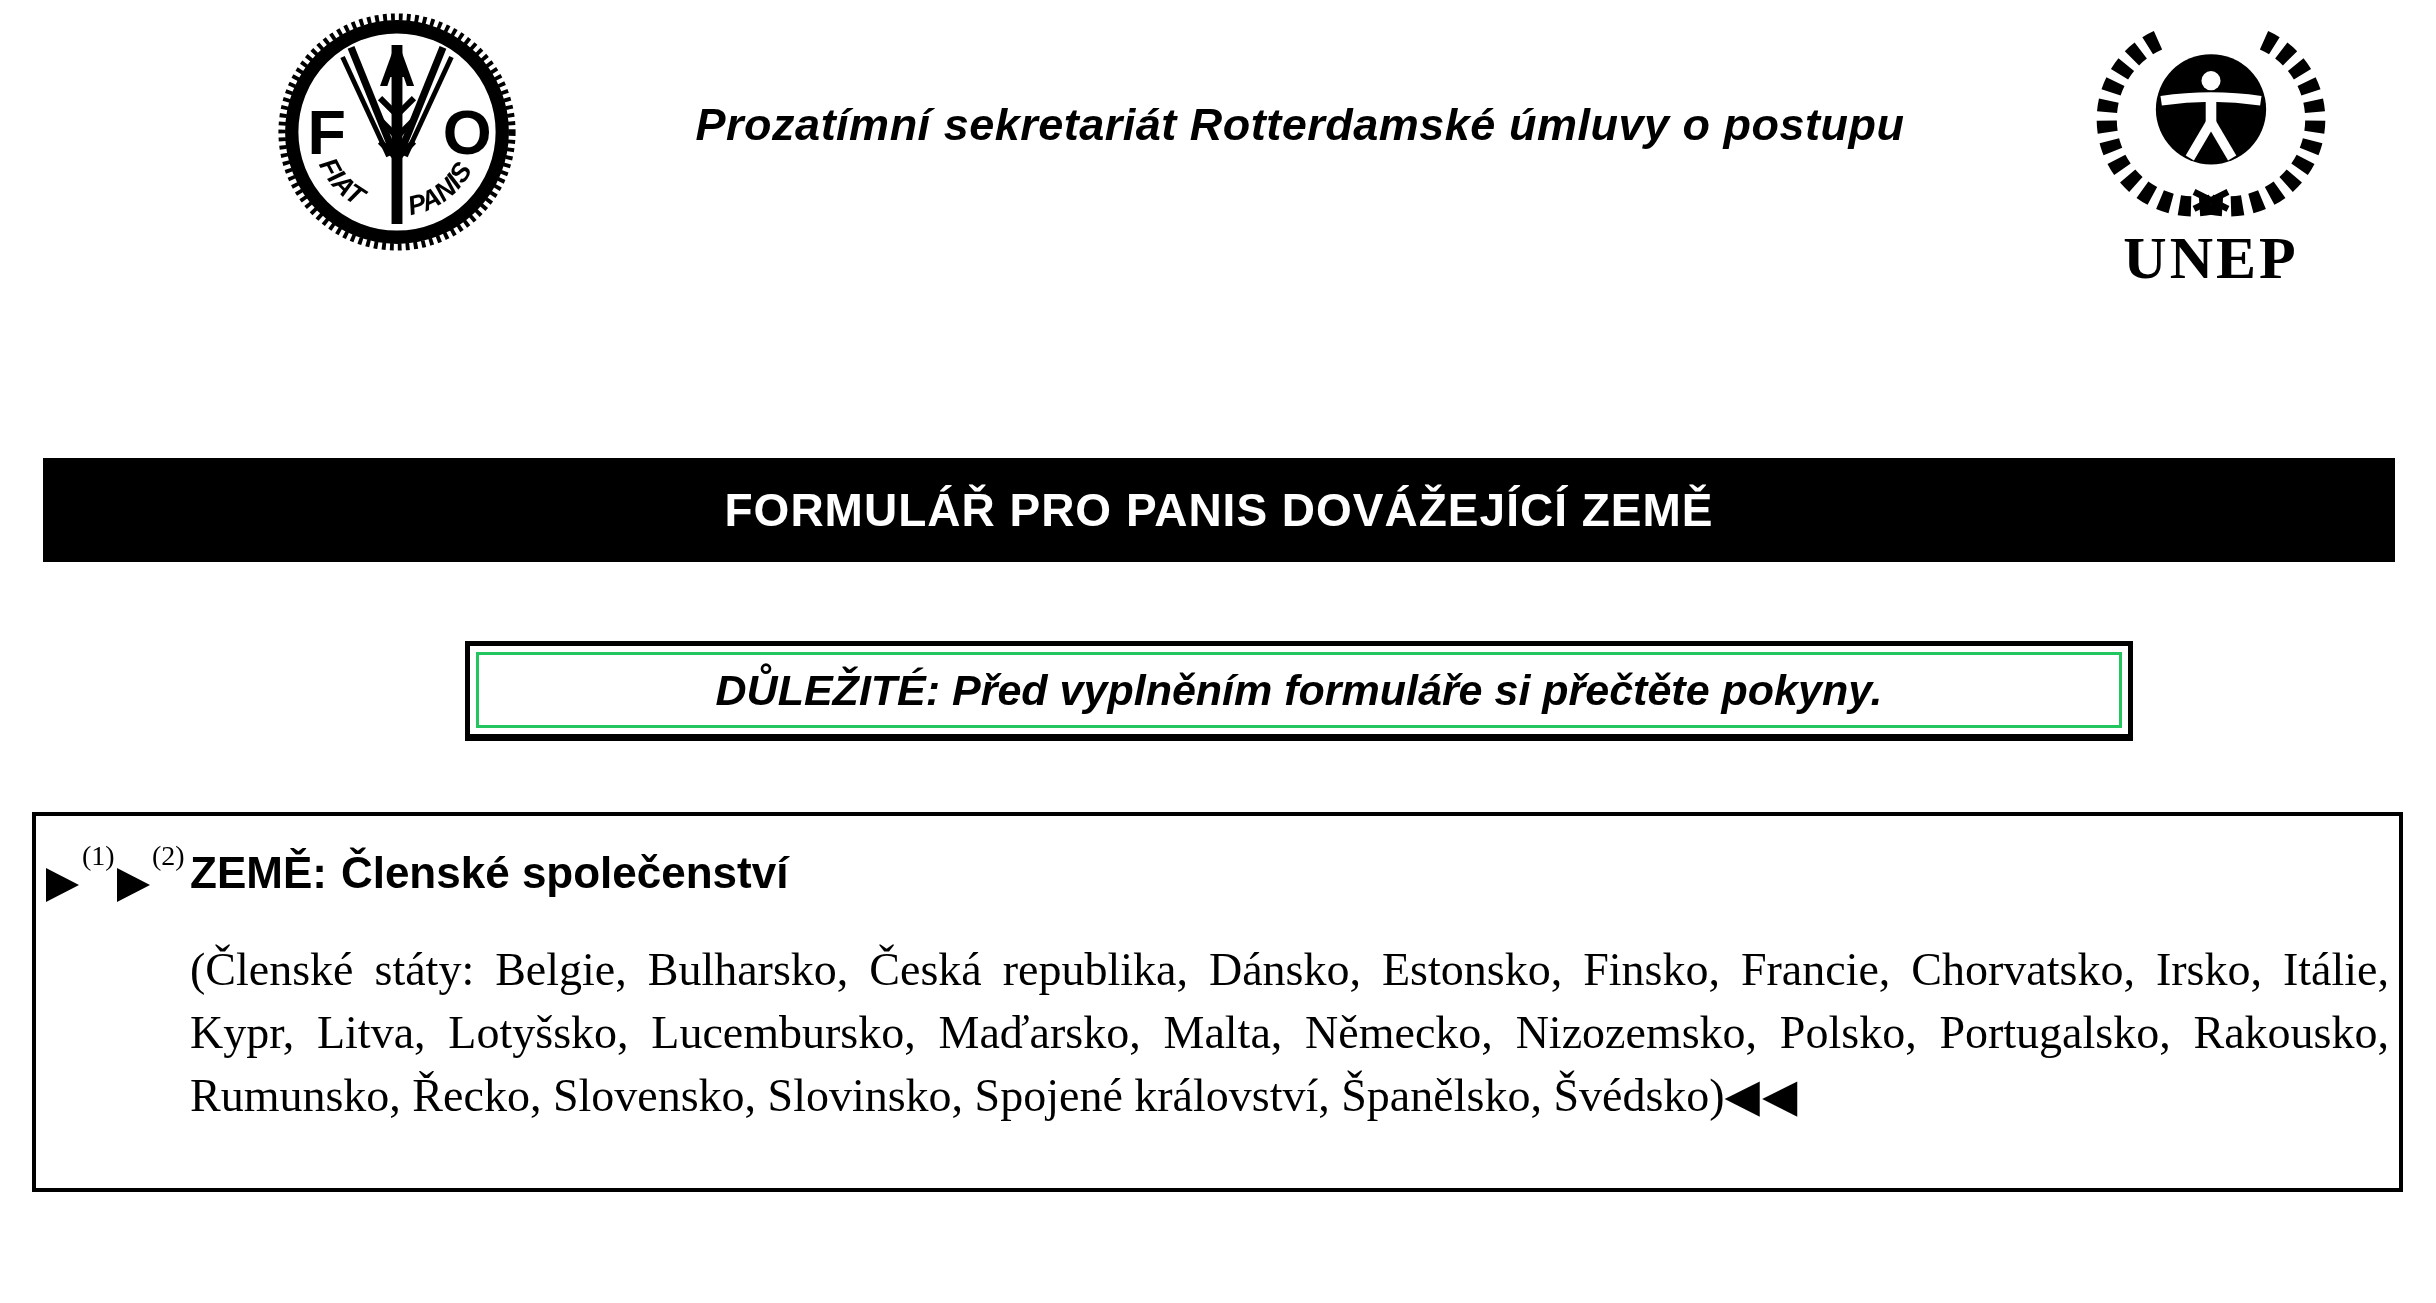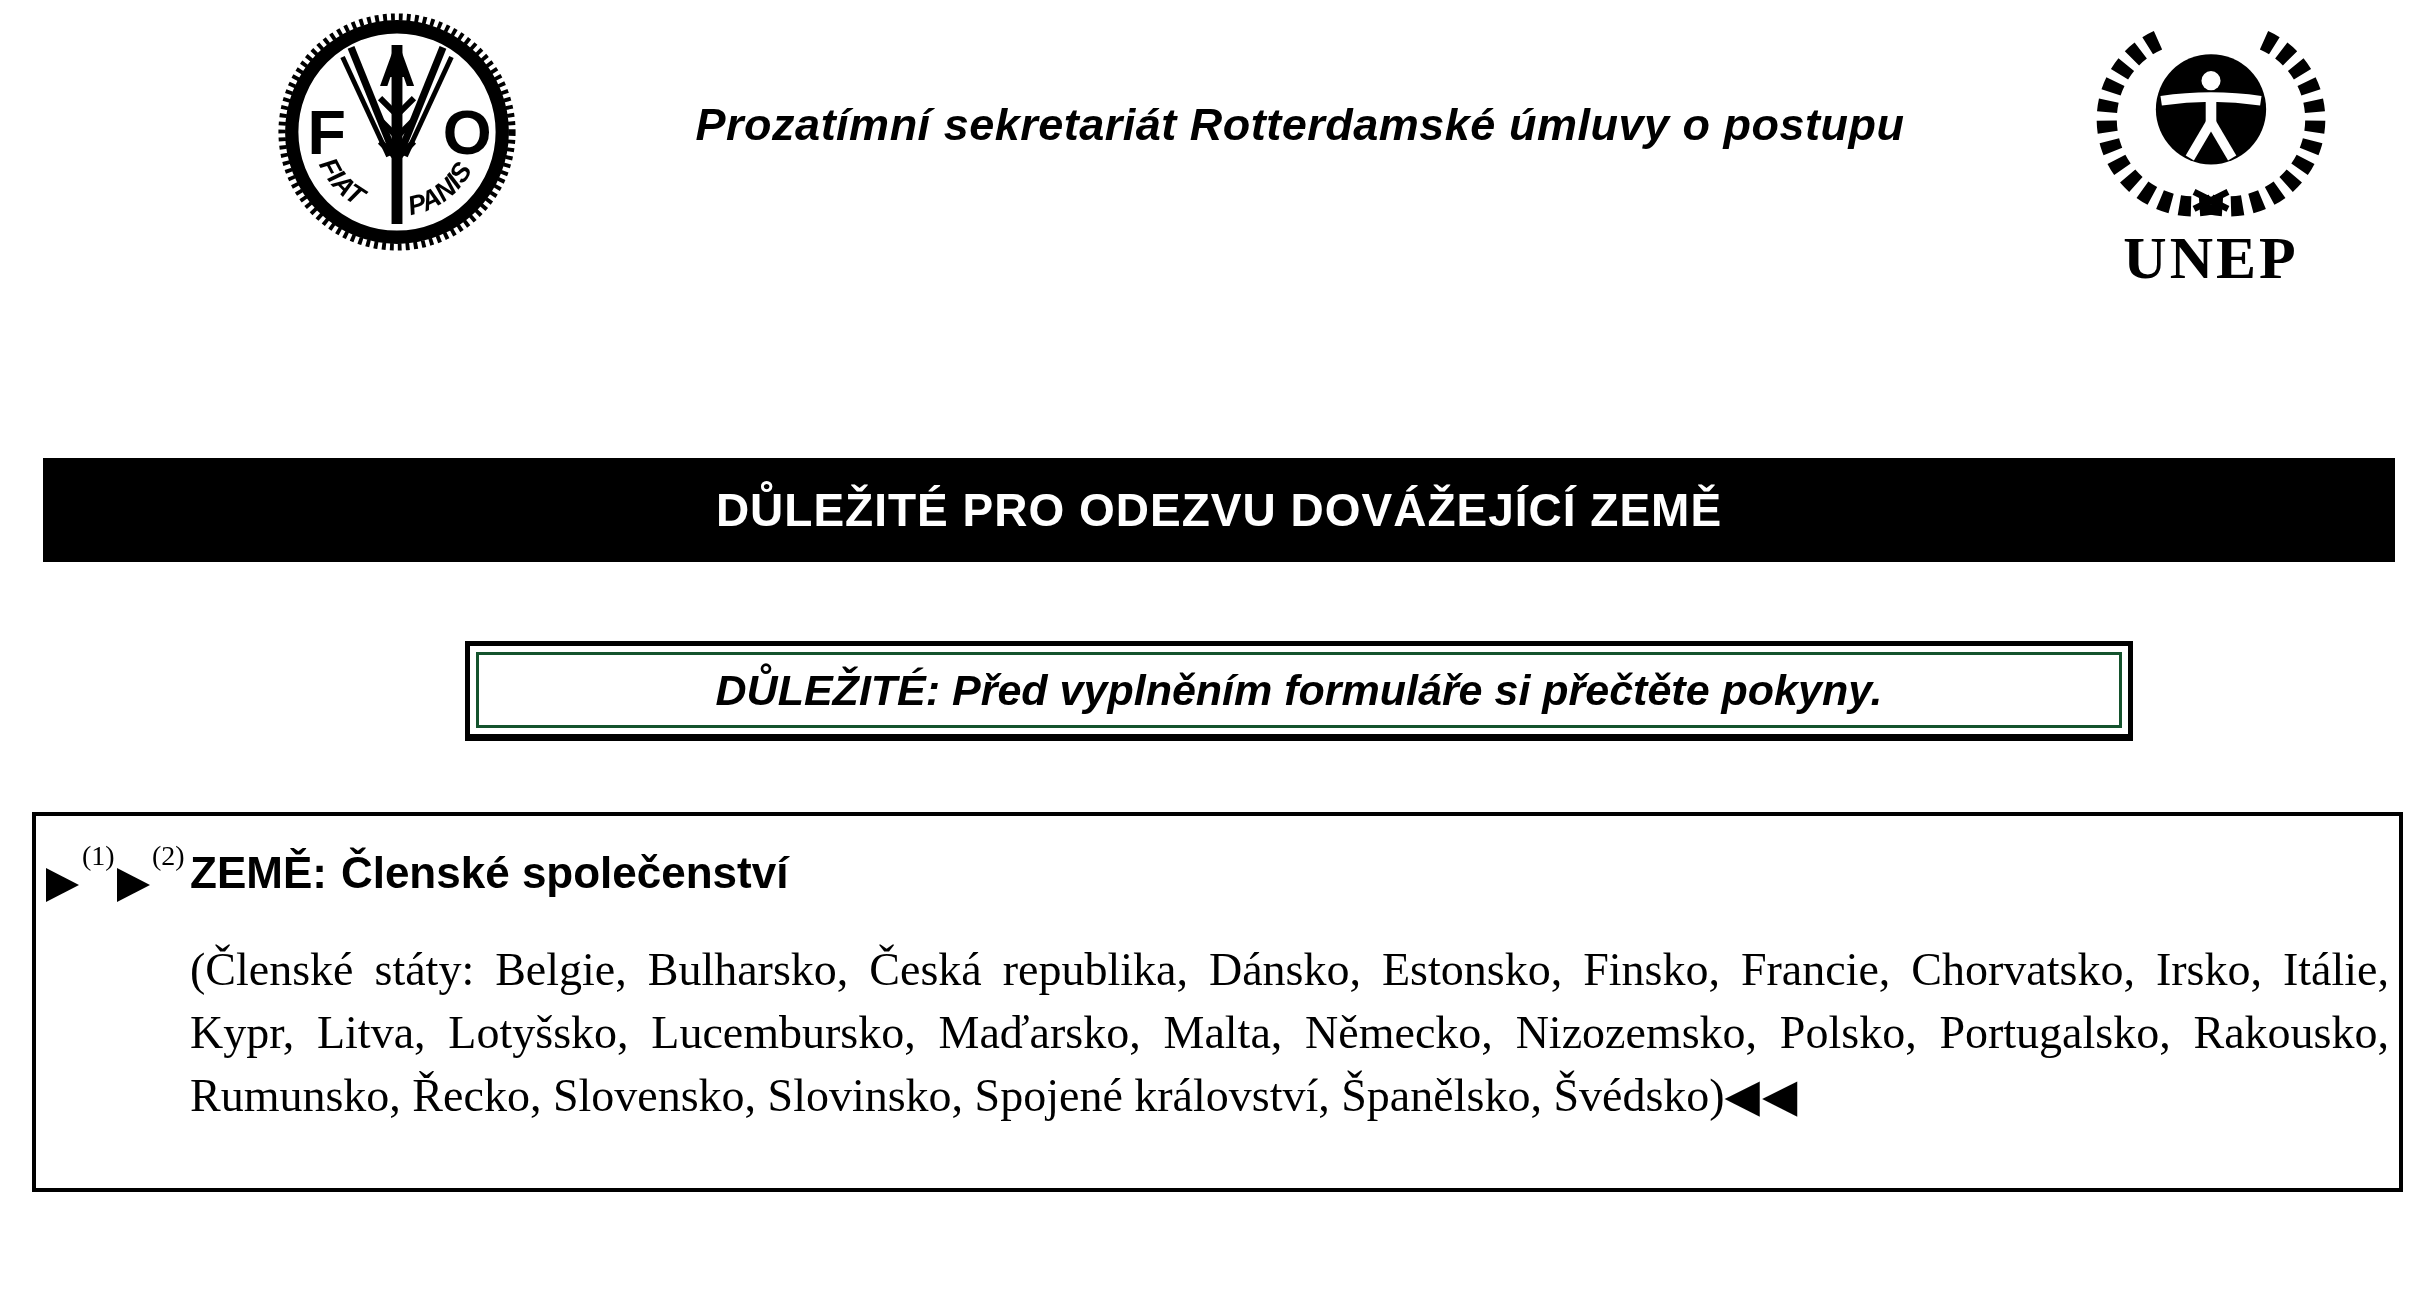--- a/index.html
+++ b/index.html
@@ -23,21 +23,21 @@
     font-weight:700; font-size:46px; letter-spacing:1px;
   }
 
   
   #notice-box {
     position:absolute; left:465px; top:641px; width:1668px; height:100px;
     border:5px solid #000; border-bottom-width:7px; box-sizing:border-box; padding:6px;
     background:#fff;
   }
   #notice-inner {
-    border:3px solid #14532d; width:100%; height:100%; box-sizing:border-box;
+    border:3px solid #22c55e; width:100%; height:100%; box-sizing:border-box;
     display:flex; align-items:center; justify-content:center;
     font-weight:700; font-style:italic; font-size:43px; white-space:nowrap;
   }
 
   
   #country-box {
     position:absolute; left:32px; top:812px; width:2371px; height:380px;
     border:4px solid #000; box-sizing:border-box; background:#fff;
   }
   .country-row { position:relative; height:86px; margin-top:24px; }
@@ -114,21 +114,21 @@
       <path d="M26.5 40 Q 50 36.5 73.5 40" stroke-width="4.5"></path>
       <path d="M50 40 L50 52" stroke-width="5"></path>
       <path d="M50 50 L40 67" stroke-width="4.5"></path>
       <path d="M50 50 L60 67" stroke-width="4.5"></path>
     </g>
   </svg>
   <div id="unep-label">UNEP</div>
 </div>
 
 <div id="banner">
-  <span>DŮLEŽITÉ PRO ODEZVU DOVÁŽEJÍCÍ ZEMĚ</span>
+  <span>FORMULÁŘ PRO PANIS DOVÁŽEJÍCÍ ZEMĚ</span>
 </div>
 
 <div id="notice-box">
   <div id="notice-inner">
     <span>DŮLEŽITÉ: Před vyplněním formuláře si přečtěte pokyny.</span>
   </div>
 </div>
 
 <div id="country-box">
   <div class="country-row">

